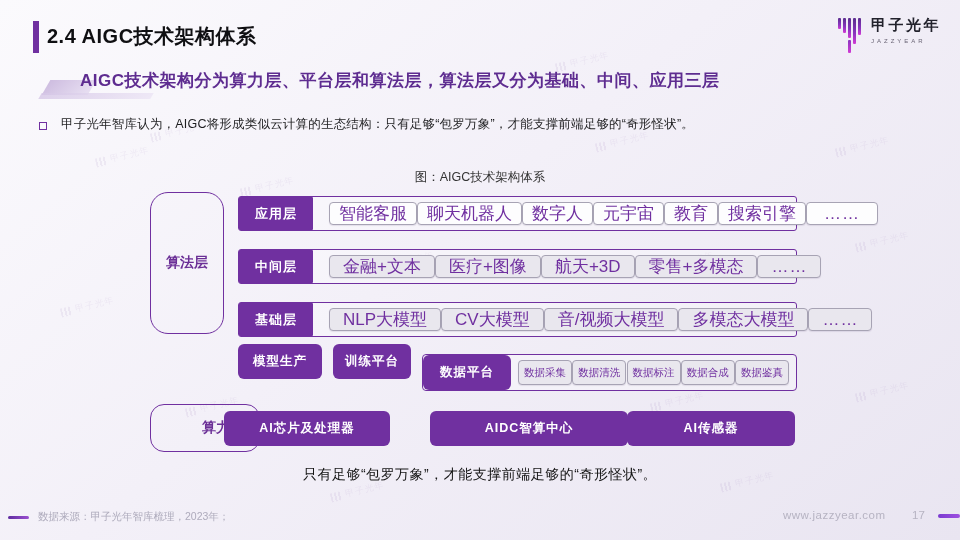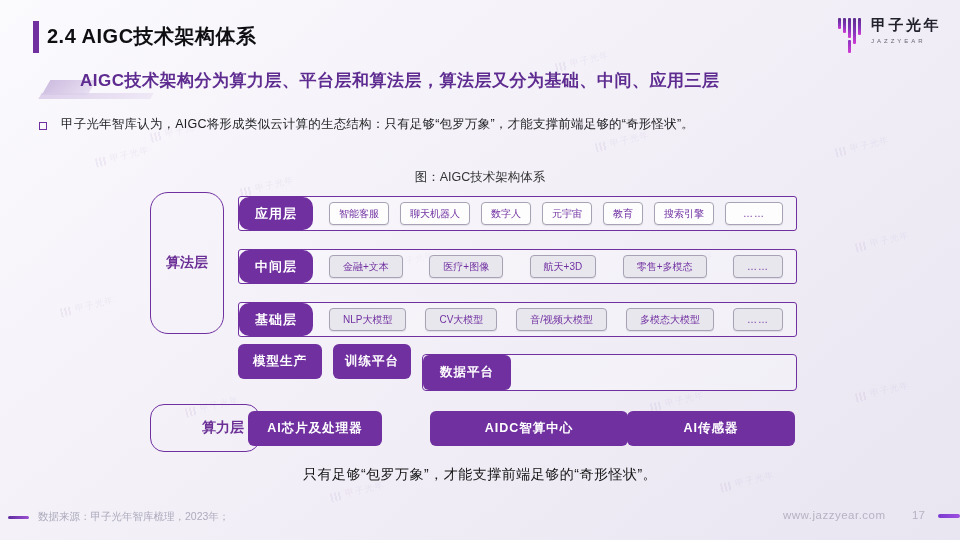--- a/index.html
+++ b/index.html
@@ -22,35 +22,35 @@
   .bullet{position:absolute;left:61px;top:116px;font-size:12.5px;color:#1d1d1f;letter-spacing:.2px;}
   .figtitle{position:absolute;left:0;top:169px;width:960px;text-align:center;font-size:12.5px;font-weight:normal;color:#333;}
   
   .sidebox{position:absolute;left:150px;width:72px;border:1.6px solid #7030A0;display:flex;align-items:center;justify-content:center;color:#6B2F96;font-weight:bold;font-size:14px;}
   #side-alg{top:192px;height:140px;border-radius:18px;}
   #side-plat{top:348px;height:45px;border-radius:12px;}
   #side-comp{top:404px;height:46px;border-radius:14px;padding-left:36px;}
   
   .rowbox{position:absolute;left:238px;width:557px;height:33px;border:1.6px solid #7030A0;border-radius:3px;background:rgba(255,255,255,.3);display:flex;align-items:stretch;}
   #row-app{top:196px;} #row-mid{top:249px;} #row-base{top:302px;}
-  .rowlabel{flex:0 0 74px;background:#7030A0;border-radius:10px;color:#fff;font-size:13px;font-weight:bold;display:flex;align-items:center;justify-content:center;letter-spacing:1px;}
+  .rowlabel{flex:0 0 74px;background:#7030A0;border-radius:1px;color:#fff;font-size:13px;font-weight:bold;display:flex;align-items:center;justify-content:center;letter-spacing:1px;}
   .chips{flex:1;display:flex;align-items:center;justify-content:space-between;padding:0 13px 0 16px;}
-  .chip{height:21px;display:inline-flex;align-items:center;padding:0 9px;border:1px solid #a7a3b4;border-radius:4px;color:#7030A0;font-size:10px;background:#fdfdfe;box-shadow:0 1px 1px rgba(60,40,90,.10);white-space:nowrap;}
+  .chip{height:21px;display:inline-flex;align-items:center;padding:0 9px;border:1px solid #a7a3b4;border-radius:4px;color:#7030A0;font-size:17px;background:#fdfdfe;box-shadow:0 1px 1px rgba(60,40,90,.10);white-space:nowrap;}
   .rowbox.gray .chip{background:#e9e7ee;padding:0 13px;}
   .chip.dots{padding:0 17px;letter-spacing:1px;}
   
   .pbtn{position:absolute;top:344px;height:35px;background:#7030A0;border-radius:6px;color:#fff;font-size:12.5px;font-weight:bold;display:flex;align-items:center;justify-content:center;letter-spacing:1px;}
   #pbtn1{left:238px;width:84px;} #pbtn2{left:333px;width:78px;}
   .dpbox{position:absolute;left:422px;top:354px;width:373px;height:35px;border:1.6px solid #7030A0;border-radius:4px;display:flex;align-items:stretch;background:rgba(255,255,255,.3);}
   .dplabel{flex:0 0 88px;background:#7030A0;border-radius:6px;color:#fff;font-size:12.5px;font-weight:bold;display:flex;align-items:center;justify-content:center;letter-spacing:1px;}
   .dpchips{flex:1;display:flex;align-items:center;justify-content:space-between;padding:0 7px;}
   .dpchip{height:23px;display:inline-flex;align-items:center;padding:0 5px;border:1px solid #a7a3b4;border-radius:4px;color:#7030A0;font-size:10.5px;background:#e9e7ee;box-shadow:0 1px 1px rgba(60,40,90,.10);white-space:nowrap;}
   
   .cbtn{position:absolute;top:411px;height:35px;background:#7030A0;border-radius:6px;color:#fff;font-size:12.5px;font-weight:bold;display:flex;align-items:center;justify-content:center;letter-spacing:1px;}
-  #cbtn1{left:248px;width:134px;} #cbtn2{left:430px;width:198px;} #cbtn3{left:627px;width:168px;}
+  #cbtn1{left:224px;width:166px;} #cbtn2{left:430px;width:198px;} #cbtn3{left:627px;width:168px;}
   
   .note{position:absolute;left:0;top:466px;width:960px;text-align:center;font-size:14px;color:#141414;letter-spacing:.5px;}
   .fdash-l{position:absolute;left:8px;top:516px;width:21px;height:3px;border-radius:2px;background:linear-gradient(90deg,#5f2da0,#9b4fd0);}
   .source{position:absolute;left:38px;top:510px;font-size:10.5px;color:#aeabbc;}
   .site{position:absolute;left:783px;top:509px;font-size:11.5px;color:#b6b3c2;letter-spacing:.5px;}
   .pagenum{position:absolute;left:912px;top:509px;font-size:11.5px;color:#b6b3c2;}
   .fdash-r{position:absolute;left:938px;top:514px;width:22px;height:3.5px;border-radius:2px;background:linear-gradient(90deg,#7a3bd0,#9e4fe0);}
   
   .logo{position:absolute;left:838px;top:16px;display:flex;align-items:flex-start;gap:8px;}
   .logomark{position:relative;width:25px;height:38px;}
@@ -193,20 +193,27 @@
       <span class="chip">音/视频大模型</span>
       <span class="chip">多模态大模型</span>
       <span class="chip dots">……</span>
     </div>
   </div>
 
   <div class="pbtn" id="pbtn1">模型生产</div>
   <div class="pbtn" id="pbtn2">训练平台</div>
   <div class="dpbox">
     <div class="dplabel">数据平台</div>
+    <div class="dpchips">
+      <span class="dpchip">数据采集</span>
+      <span class="dpchip">数据清洗</span>
+      <span class="dpchip">数据标注</span>
+      <span class="dpchip">数据合成</span>
+      <span class="dpchip">数据鉴真</span>
+    </div>
   </div>
 
   <div class="cbtn" id="cbtn1">AI芯片及处理器</div>
   <div class="cbtn" id="cbtn2">AIDC智算中心</div>
   <div class="cbtn" id="cbtn3">AI传感器</div>
 
   <div class="note">只有足够“包罗万象”，才能支撑前端足够的“奇形怪状”。</div>
 
   <div class="fdash-l"></div>
   <div class="source">数据来源：甲子光年智库梳理，2023年；</div>

